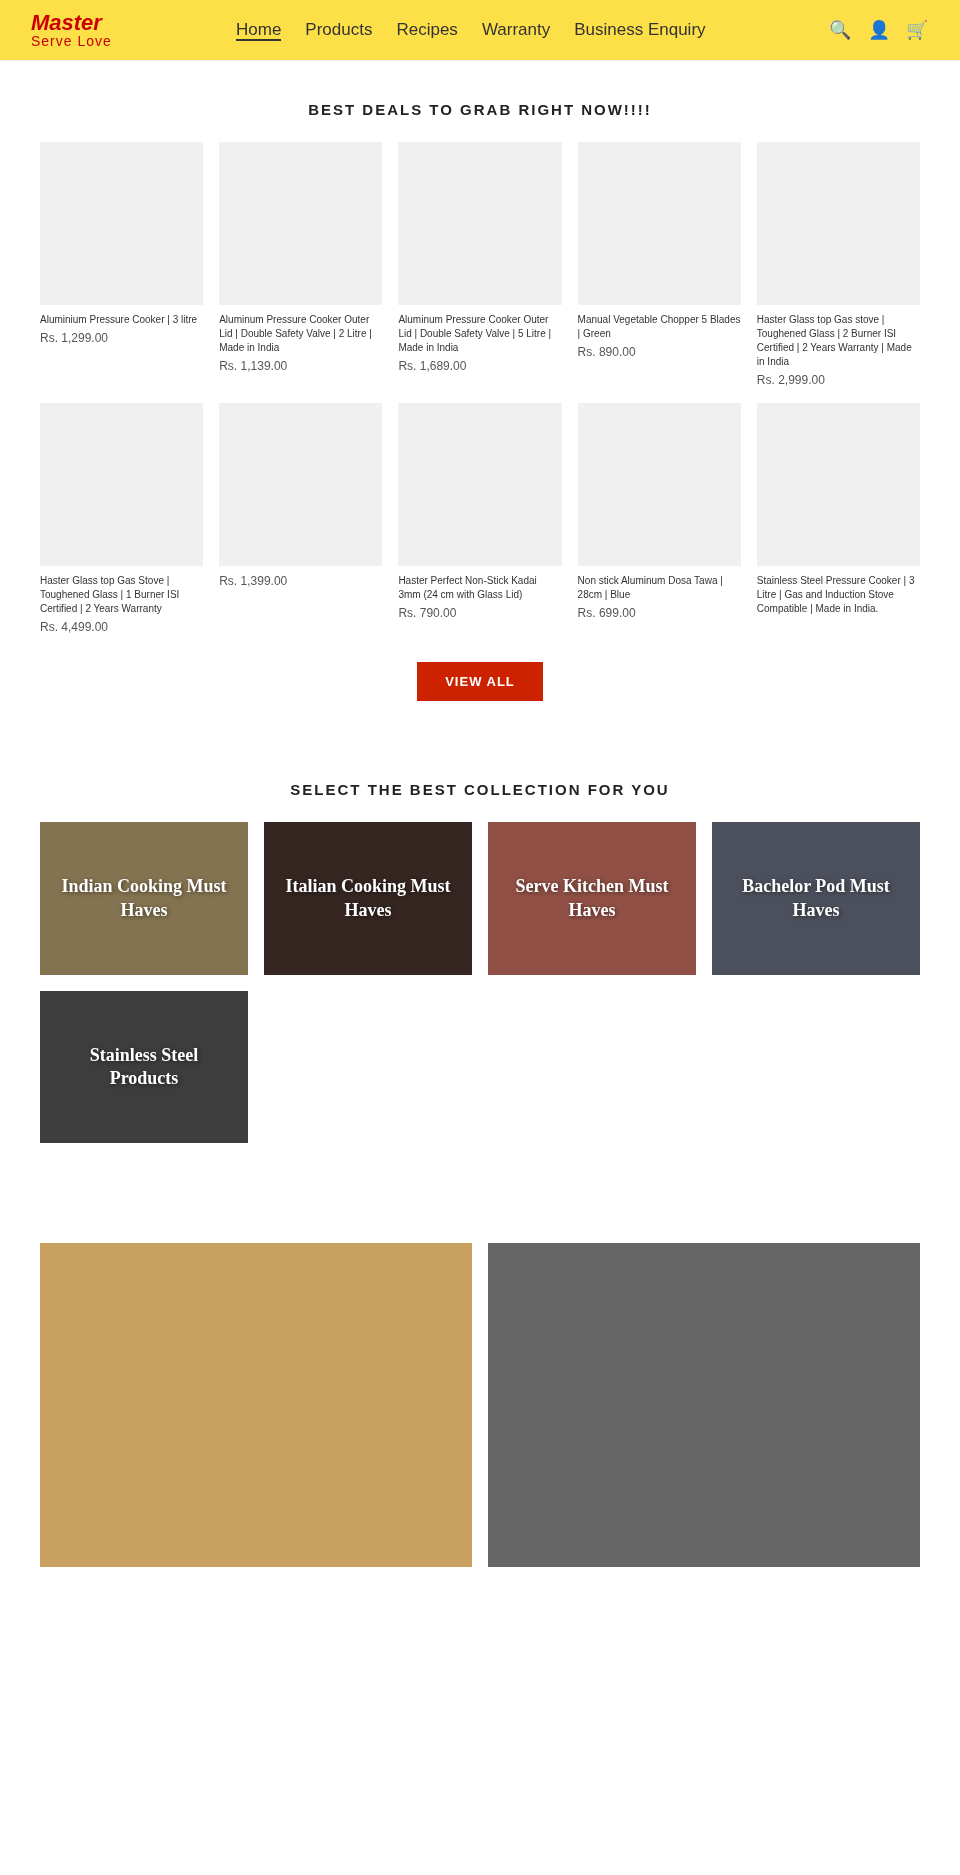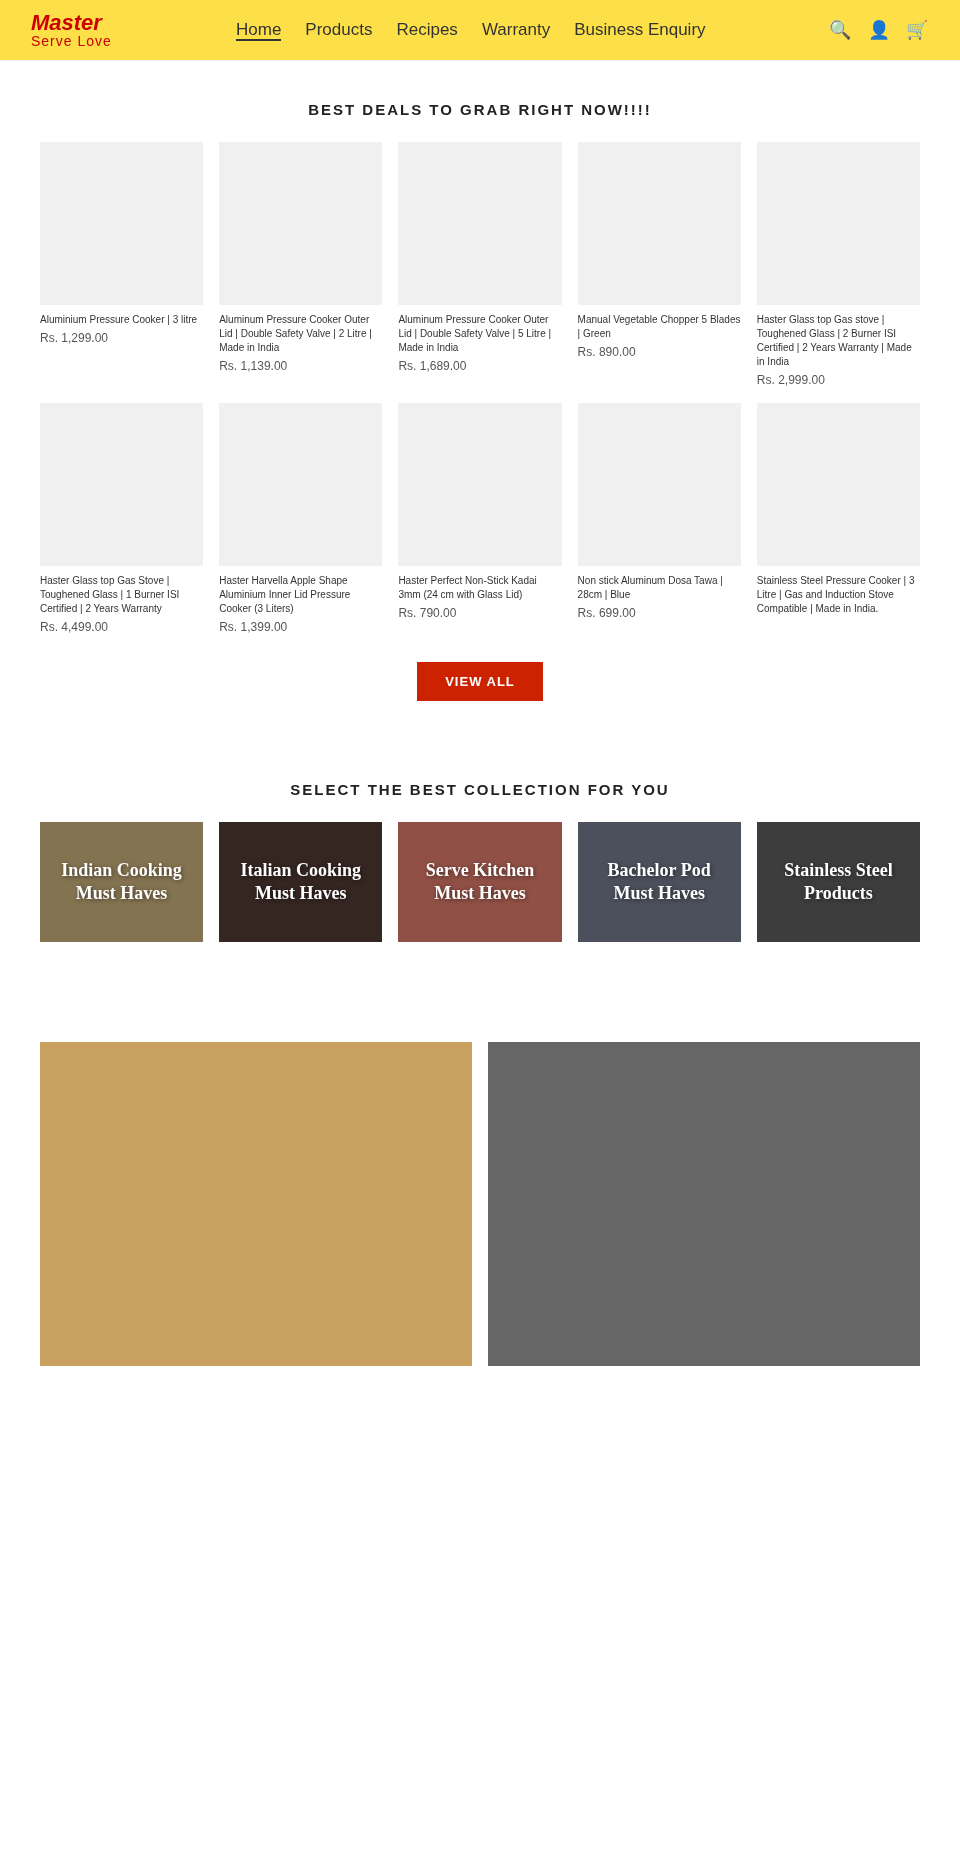--- a/index.html
+++ b/index.html
@@ -108,21 +108,21 @@
       letter-spacing: 1px;
       font-weight: bold;
       cursor: pointer;
       text-align: center;
     }
 
     
     .collections-section { padding: 40px 40px; }
     .collections-grid {
       display: grid;
-      grid-template-columns: repeat(5, 1fr);
+      grid-template-columns: repeat(4, 1fr);
       gap: 16px;
     }
     .collection-card {
       position: relative;
       aspect-ratio: 3/2.2;
       overflow: hidden;
       cursor: pointer;
     }
     .collection-bg {
       width: 100%;
@@ -225,21 +225,20 @@
       <div class="product-price">Rs. 2,999.00</div>
     </div>
 
     <div class="product-card">
       <div class="product-img"></div>
       <div class="product-name">Haster Glass top Gas Stove | Toughened Glass | 1 Burner ISI Certified | 2 Years Warranty</div>
       <div class="product-price">Rs. 4,499.00</div>
     </div>
     <div class="product-card">
       <div class="product-img"></div>
-      <div class="product-name">Haster Harvella Apple Shape Aluminium Inner Lid Pressure Cooker (3 Liters)</div>
       <div class="product-price">Rs. 1,399.00</div>
     </div>
     <div class="product-card">
       <div class="product-img"></div>
       <div class="product-name">Haster Perfect Non-Stick Kadai 3mm (24 cm with Glass Lid)</div>
       <div class="product-price">Rs. 790.00</div>
     </div>
     <div class="product-card">
       <div class="product-img"></div>
       <div class="product-name">Non stick Aluminum Dosa Tawa | 28cm | Blue</div>

